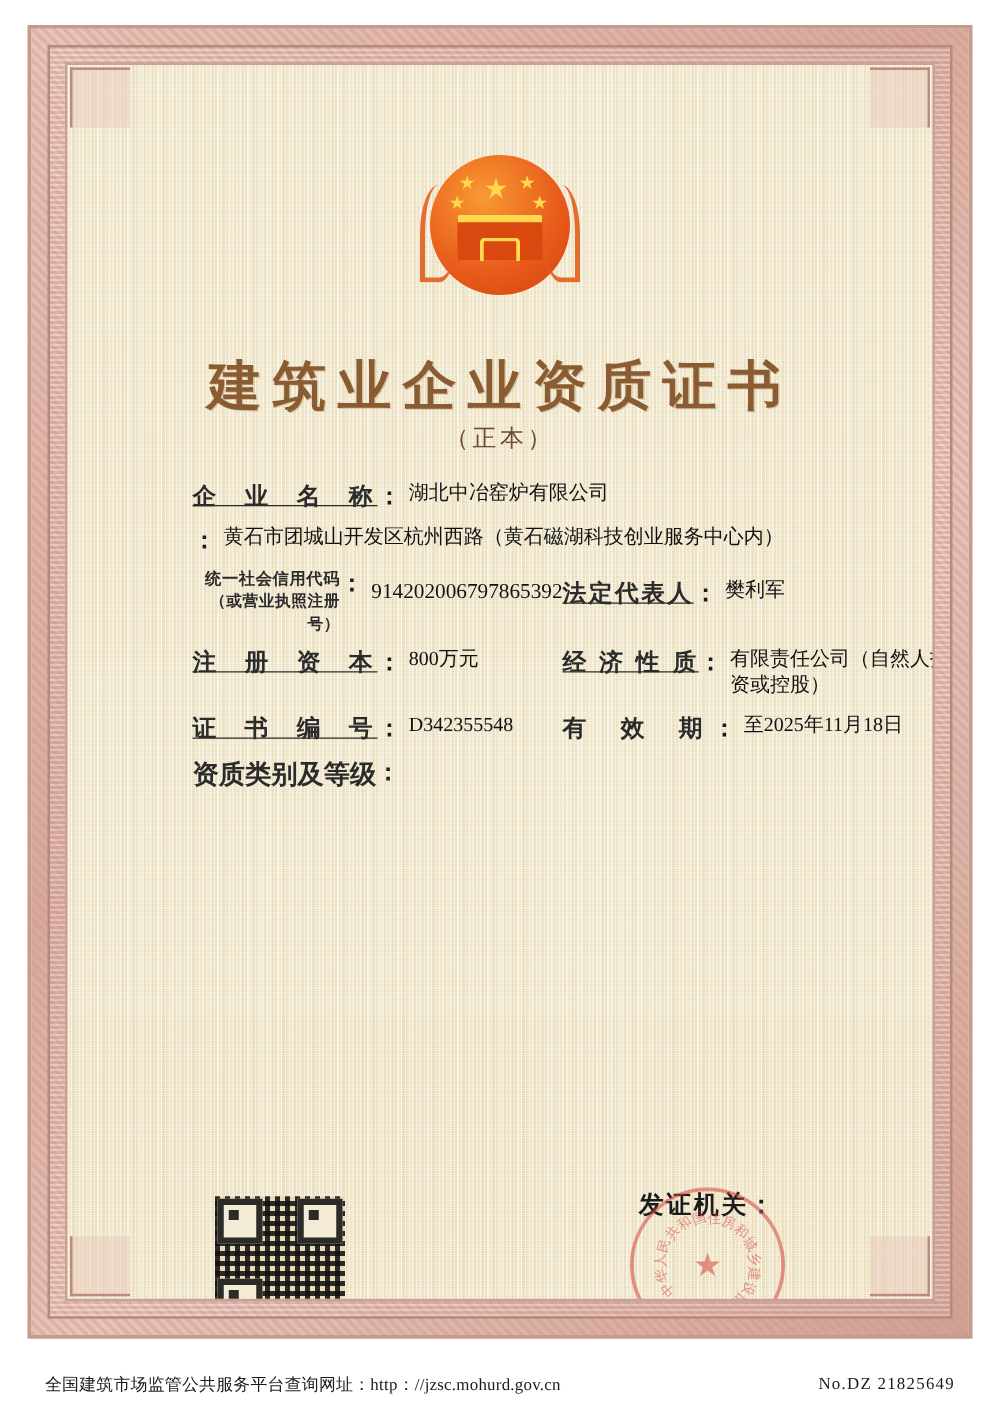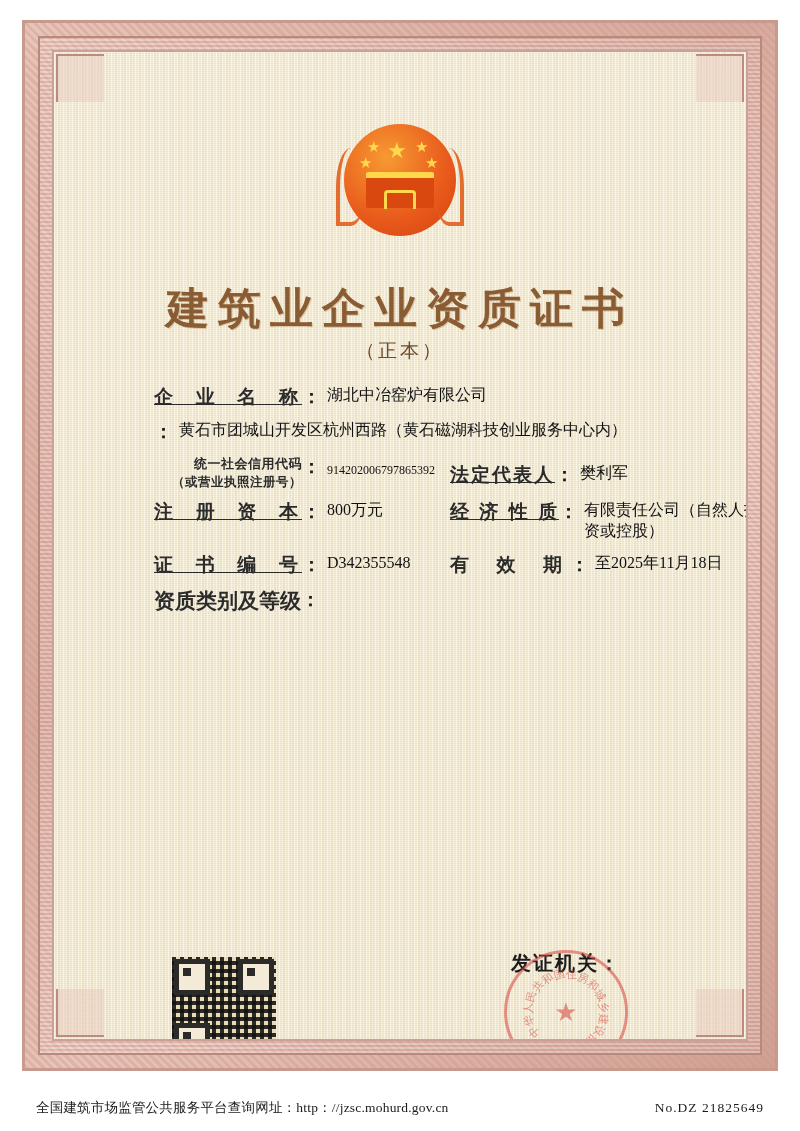--- a/index.html
+++ b/index.html
@@ -183,21 +183,21 @@
   .label.sp8 { letter-spacing: 8px; }
   .label.sp4 { letter-spacing: 4px; text-decoration: underline; }
   .label.sp2 { letter-spacing: 2px; text-decoration: underline; }
   .colon { font-weight: bold; font-size: 19px; margin: 0 2px 0 0; }
   .value {
     font-size: 16px;
     color: #111;
     padding-left: 4px;
     line-height: 1.35;
   }
-  .value.small { font-size: 12px; }
+  .value.small { font-size: 17px; }
 
   .col-left { width: 296px; display: flex; align-items: flex-start; }
   .col-right { flex: 1; display: flex; align-items: flex-start; }
 
   .stack-label {
     text-align: right;
     width: 148px;
     line-height: 1.12;
   }
   .stack-label .l1 { font-size: 13px; font-weight: bold; letter-spacing: .5px; color: #2b2b2b; }
@@ -286,21 +286,20 @@
   }
 
   
   .footer {
     position: absolute;
     left: 36px;
     right: 36px;
     bottom: 14px;
     display: flex;
     justify-content: space-between;
-    align-items: center;
     font-size: 13.5px;
     color: #1b1b1b;
     margin-top: 21px;
   }
   .footer .url { letter-spacing: .2px; }
   .footer .no { letter-spacing: 1px; }
 </style>
 </head>
 <body>
 

